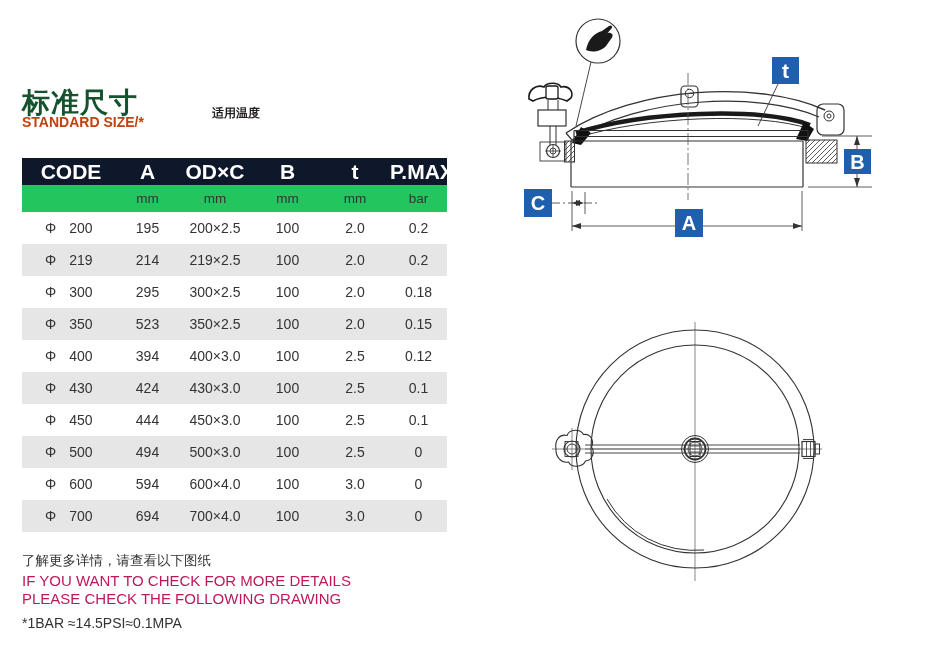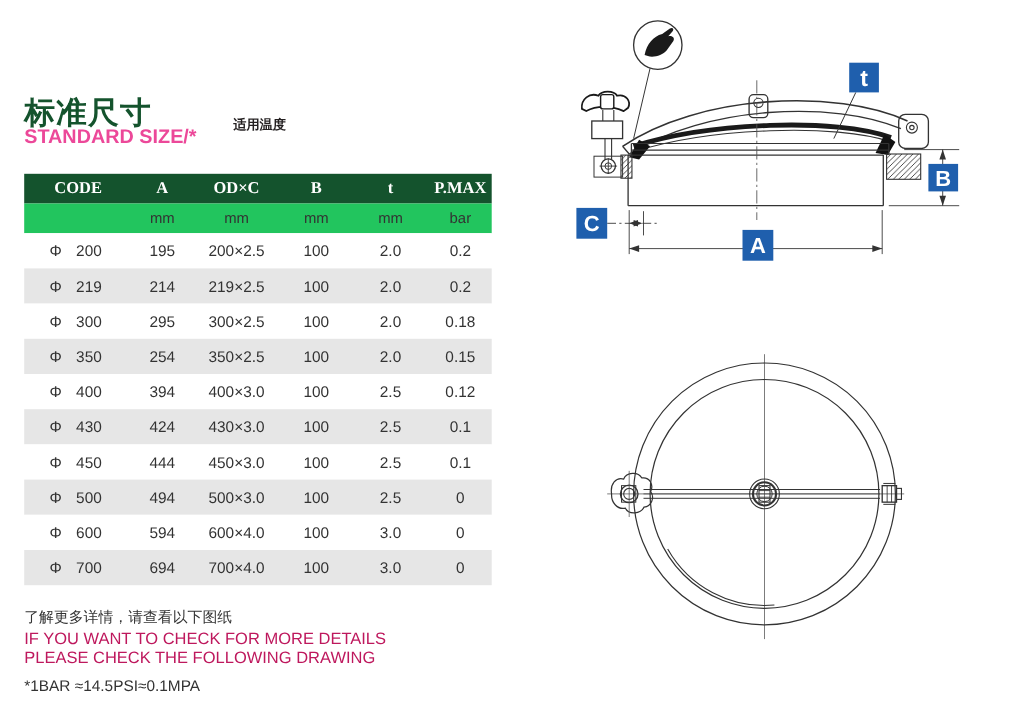--- a/index.html
+++ b/index.html
@@ -1,28 +1,28 @@
 <!DOCTYPE html>
 <html><head>
 <meta charset="utf-8">
 <style>
   html,body{margin:0;padding:0;background:#fff;}
   #page{position:relative;width:927px;height:659px;background:#ffffff;overflow:hidden;
         font-family:"Liberation Sans","DejaVu Sans",sans-serif;color:#2b2b2b;}
   .abs{position:absolute;}
   
   .title-zh{left:22px;top:84px;font-size:28px;font-weight:bold;color:#14532d;letter-spacing:1px;}
-  .title-en{left:22px;top:114px;font-size:18px;font-weight:bold;color:#ec4899;}
+  .title-en{left:22px;top:114px;font-size:14px;font-weight:bold;color:#c2410c;}
   .temp-block{left:212px;top:106px;line-height:1.25;}
   .temp-zh{font-size:12px;font-weight:bold;color:#231f20;}
   .temp-en{font-size:14px;color:#2b2b2b;}
   
   .table{left:22px;top:158px;width:425px;}
   .tr{display:grid;grid-template-columns:98px 55px 80px 65px 70px 57px;align-items:center;}
-  .tr.head{height:27px;background:#14532d;color:#ffffff;font-weight:bold;font-size:15px;font-family:Liberation Serif, serif;}
+  .tr.head{height:27px;background:#0f172a;color:#ffffff;font-weight:bold;font-size:21px;}
   .tr.units{height:27px;background:#22c55e;font-size:13.5px;color:#333;}
   .rows .tr{height:32px;font-size:14px;color:#333;background:#ffffff;}
   .rows .tr:nth-child(even){background:#e6e6e6;}
   .td,.th{text-align:center;}
   .td.code{display:flex;justify-content:flex-start;align-items:center;gap:13px;padding-left:23px;text-align:left;}
   
   .note-zh{left:22px;top:552px;font-size:13.5px;color:#333;}
   .note-en{left:22px;top:572px;font-size:15px;color:#be185d;line-height:1.22;}
   .note-bar{left:22px;top:615px;font-size:14px;color:#333;}
   svg text.dim{font-family:"Liberation Sans","DejaVu Sans",sans-serif;font-weight:bold;fill:#ffffff;}
@@ -87,21 +87,21 @@
         <div class="td">300×2.5</div>
         <div class="td">100</div>
         <div class="td">2.0</div>
         <div class="td">0.18</div>
       </div>
       <div class="tr">
         <div class="td code">
             <span>Φ</span>
             <span>350</span>
           </div>
-        <div class="td">254</div>
+        <div class="td">523</div>
         <div class="td">350×2.5</div>
         <div class="td">100</div>
         <div class="td">2.0</div>
         <div class="td">0.15</div>
       </div>
       <div class="tr">
         <div class="td code">
             <span>Φ</span>
             <span>400</span>
           </div>

